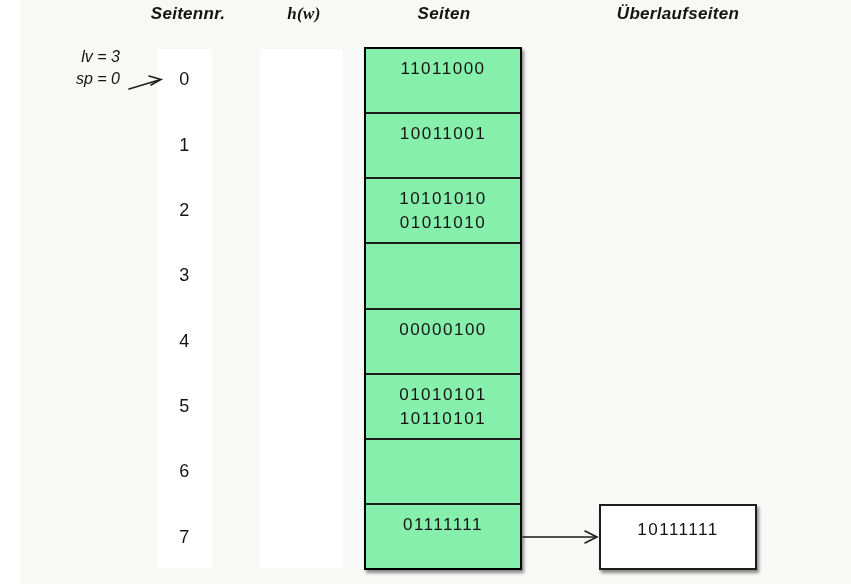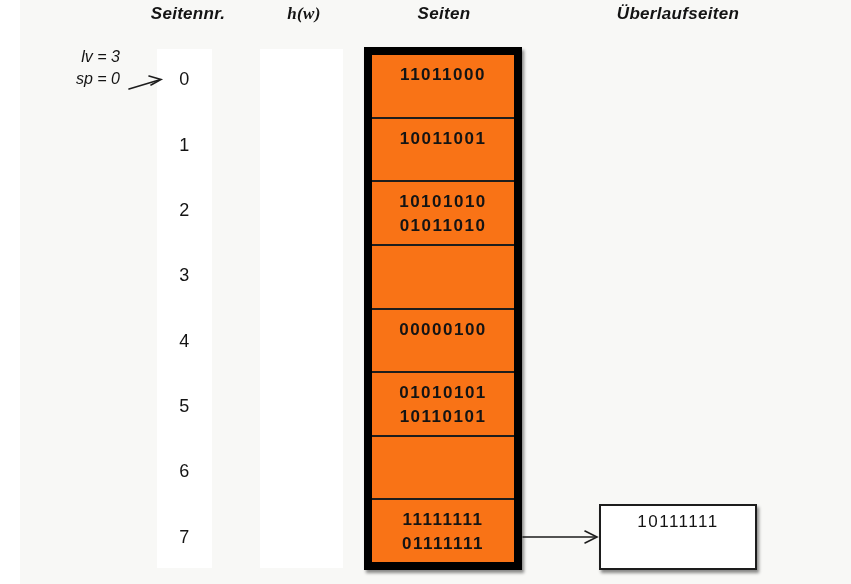--- a/index.html
+++ b/index.html
@@ -45,45 +45,45 @@
   #col-pagenr{left:137px;width:55px;}
   #col-hash{left:240px;width:83px;}
   .num-cell{
     flex:1;
     display:flex;align-items:center;justify-content:center;
   }
   #bucket-box{
     position:absolute;
     left:344px;top:47px;
     width:158px;height:523px;
-    background:#f97316;
-    border:8px solid #000000;
+    background:#86efac;
+    border:2px solid #000000;
     box-sizing:border-box;
     box-shadow:2px 3px 3px rgba(0,0,0,0.45);
-    display:flex;flex-direction:column;font-weight:bold;
+    display:flex;flex-direction:column;
   }
   .bucket-row{
     flex:1;
     padding-top:8px;
     text-align:center;
     font-size:17px;
     letter-spacing:1.5px;
     line-height:24px;
     box-sizing:border-box;
   }
   .bucket-row + .bucket-row{border-top:2px solid #1d1d1d;text-align:center;}
   #overflow-box{
     position:absolute;
     left:579px;top:504px;
     width:158px;height:66px;
     background:#ffffff;
     border:2px solid #1d1d1d;
     box-sizing:border-box;
     box-shadow:2px 3px 3px rgba(0,0,0,0.45);
-    padding-top:4px;
+    padding-top:12px;
     text-align:center;
     font-size:17px;
     letter-spacing:1.5px;
     line-height:24px;
   }
   #annotation{
     position:absolute;
     left:14px;top:46px;
     width:86px;
     text-align:right;
@@ -151,21 +151,20 @@
     </div>
     <div class="bucket-row">
       <div>01010101</div>
       <div>10110101</div>
     </div>
     <div class="bucket-row">
       <div></div>
       <div></div>
     </div>
     <div class="bucket-row">
-      <div>11111111</div>
       <div>01111111</div>
     </div>
   </div>
 
   <div id="overflow-box">
     <div>10111111</div>
   </div>
 
   <svg class="overlay">
 

